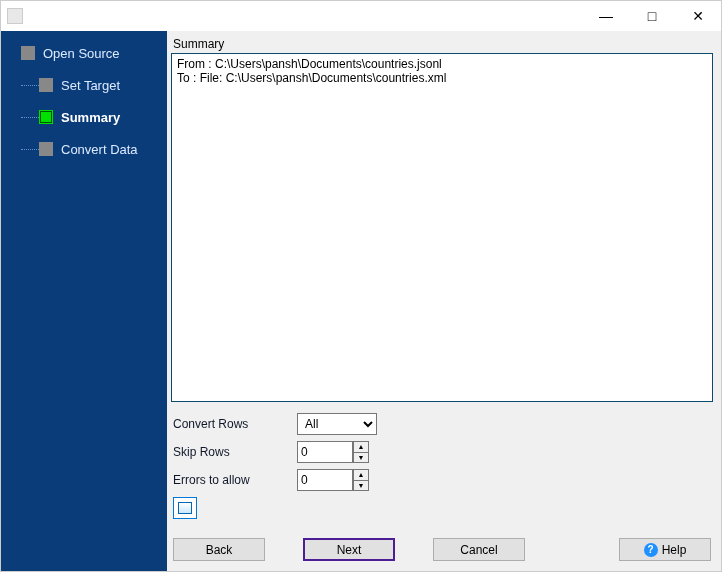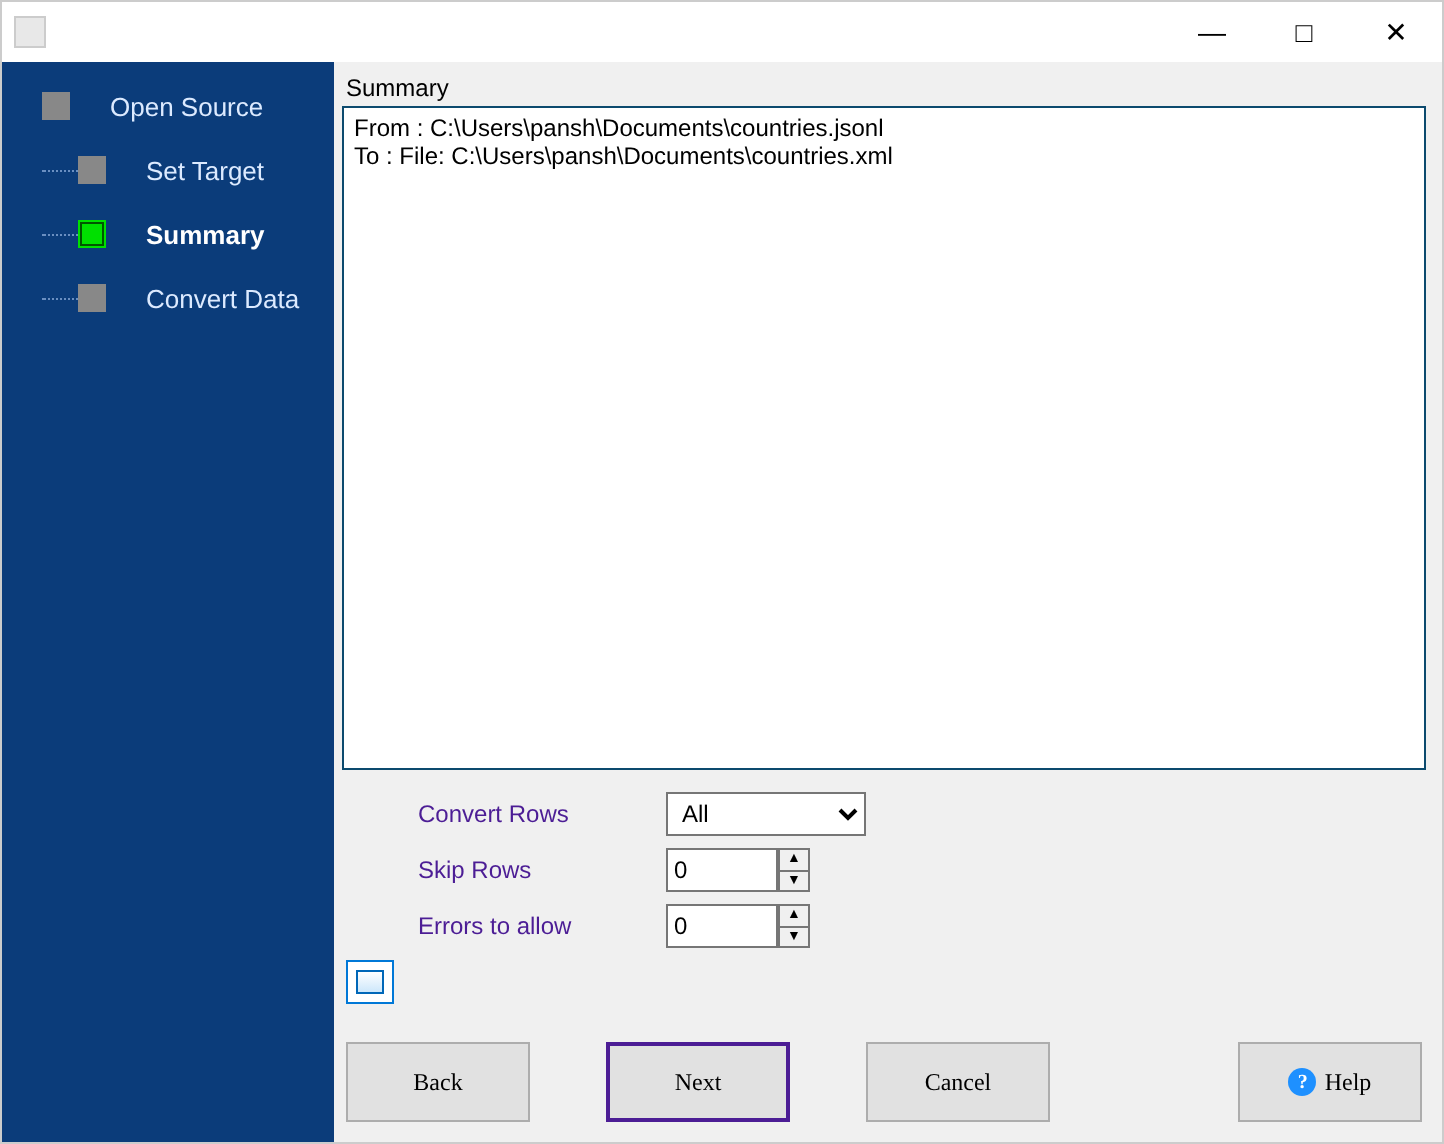--- a/index.html
+++ b/index.html
@@ -47,21 +47,20 @@
     padding-top: 10px;
     padding-left: 10px;
   }
   .tree { position: relative; }
   .node {
     display: flex;
     align-items: center;
     height: 24px;
     margin-bottom: 8px;
     position: relative;
-    gap: 12px;
   }
   .node .h {
     position: absolute;
     left: 10px;
     top: 50%;
     width: 18px;
     border-top: 1px dotted #6a8fc1;
   }
   .node.child { padding-left: 28px; text-align: center; }
   .node.root { padding-left: 10px; }
@@ -104,32 +103,31 @@
   .options {
     padding: 8px 2px 4px 2px;
   }
   .row {
     display: flex;
     align-items: center;
     height: 28px;
   }
   .row .lbl {
     width: 124px;
-    color: #4c1d95;
-    margin-left: 36px;
+    color: #0f172a;
   }
   .row select, .row input[type=text] {
     height: 22px;
     border: 1px solid #767676;
     background: #fff;
     font-family: inherit;
     font-size: 12px;
     padding: 1px 3px;
   }
-  .row select { width: 100px; }
+  .row select { width: 80px; }
   .spin {
     display: inline-flex;
     width: 72px;
   }
   .spin input {
     width: 56px;
     height: 22px;
     border: 1px solid #767676;
     border-right: none;
     padding: 1px 3px;
@@ -169,27 +167,27 @@
 
   .buttons {
     padding: 12px 2px 6px 2px;
     display: flex;
     gap: 38px;
     align-items: center;
   }
   .buttons .spacer { flex: 1; }
   .btn {
     width: 92px;
-    height: 40px;
+    height: 23px;
     background: #e1e1e1;
     border: 1px solid #adadad;
     display: flex;
     align-items: center;
     justify-content: center;
-    font-family: Liberation Serif, serif;
+    font-family: Liberation Sans, sans-serif;
     font-size: 12px;
     color: #000;
     gap: 4px;
   }
   .btn.default {
     border: 2px solid #4c1d95;
     background: #e1e1e1;
   }
   .help-ico {
     width: 14px; height: 14px;

